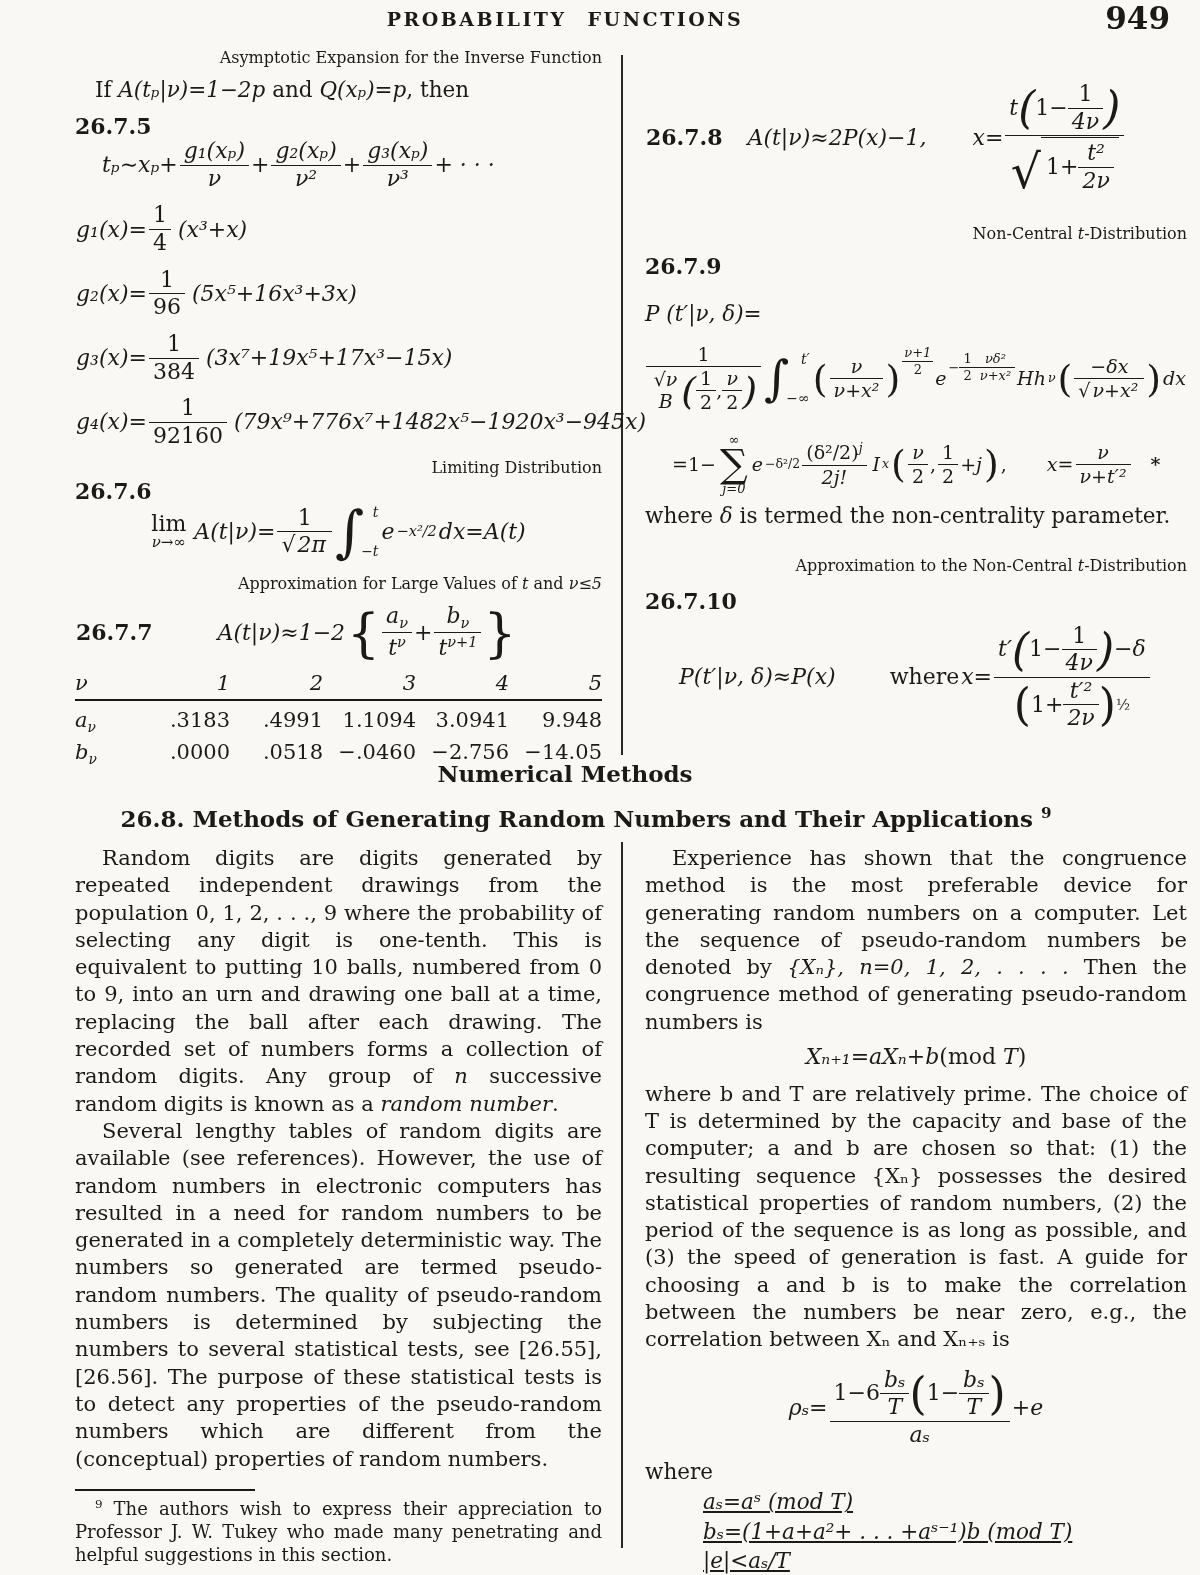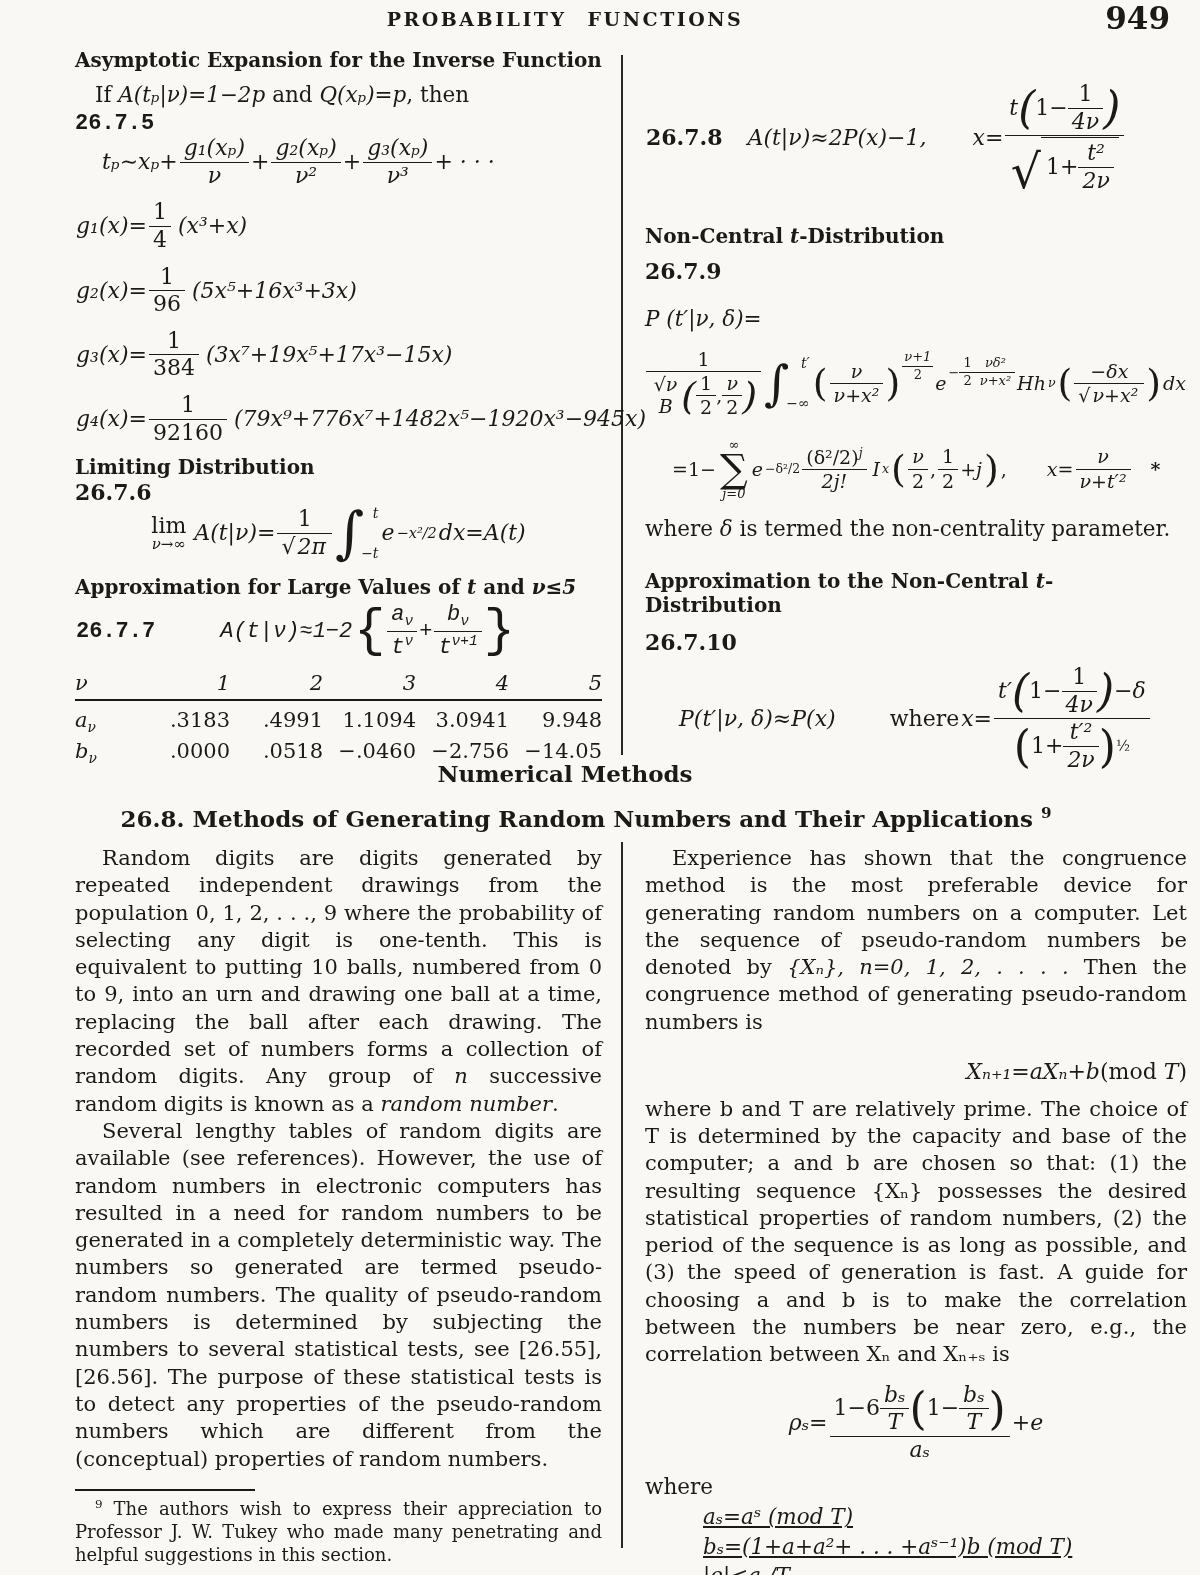--- a/index.html
+++ b/index.html
@@ -19,21 +19,21 @@
   #pgnum   { position:absolute; top:0px; right:30px; font-size:31px; font-weight:700; }
 
   .vrule { position:absolute; width:2px; background:#2a2621; }
   #vrule-top { left:621px; top:55px;  height:700px; }
   #vrule-bot { left:621px; top:842px; height:706px; }
 
   .coltop { position:absolute; top:48px; }
   #left-top  { left:75px;  width:527px; }
   #right-top { left:645px; width:542px; }
 
-  .colhead { text-align:left; font-weight:700; font-size:20px; line-height:1.2; }
+  .colhead { text-align:right; font-weight:400; font-size:16px; line-height:1.2; }
   .eqlabel { font-weight:700; font-size:22px; }
   .txt { font-size:21.5px; }
 
   .eq { display:flex; align-items:center; font-size:22px; line-height:1.18; }
   .eq > * { margin:0 1px; }
   .eq-small { font-size:19px; }
   .inrow { display:inline-flex; align-items:center; }
 
   .frac { display:inline-block; vertical-align:middle; text-align:center; line-height:1.12; }
   .fn { display:block; border-bottom:1.7px solid #1c1a17; padding:0 4px 1px; }
@@ -76,28 +76,28 @@
   #subsection-title { position:absolute; top:804px; left:0; width:1172px; text-align:center;
                       font-size:23px; font-weight:700; }
 
   .body-col { position:absolute; top:845px; font-size:21px; line-height:1.3;
               text-align:justify; }
   #body-left  { left:75px;  width:527px; }
   #body-right { left:645px; width:542px; }
   .para { margin:0; text-indent:27px; }
   .para.noindent { text-indent:0; }
 
-  .center-eq { text-align:right; font-size:22px; margin:22px 0 9px; }
+  .center-eq { text-align:center; font-size:22px; margin:7px 0 9px; }
 
   .fnote-rule { border:none; border-top:2px solid #1c1a17; width:180px; margin:16px 0 6px; }
   .fnote { margin:0; font-size:18px; line-height:1.28; text-align:justify; text-indent:20px; }
 
   .defs { padding-left:58px; font-size:21.5px; line-height:1.36; margin-top:2px;text-decoration:underline; }
 
-  .gap8  { margin-top:4px;font-family:Liberation Mono, monospace; }
+  .gap8  { margin-top:11px; }
   .gap10 { margin-top:10px; }
   .gap12 { margin-top:12px; }
   .gap14 { margin-top:14px; }
 </style>
 </head>
 <body>
 
 <div class="page">
 
   <div id="pgtitle">PROBABILITY FUNCTIONS</div>
@@ -363,21 +363,21 @@
       <span style="width:36px"></span>
       <span class="m">x=</span>
       <span class="frac m">
           <span class="fn">ν</span>
           <span class="fd">ν+t′²</span>
         </span>
       <span style="width:16px"></span>
       <span style="font-weight:700">*</span>
     </div>
 
-    <div class="txt" style="margin-top:16px">
+    <div class="txt" style="margin-top:8px">
       <span>where </span><i>δ</i><span> is termed the non-centrality parameter.</span>
     </div>
 
     <div class="colhead" style="margin-top:28px">
       <span>Approximation to the Non-Central </span><span class="m">t</span><span>-Distribution</span>
     </div>
 
     <div class="eqlabel gap12">26.7.10</div>
 
     <div class="eq" style="margin-top:10px">

